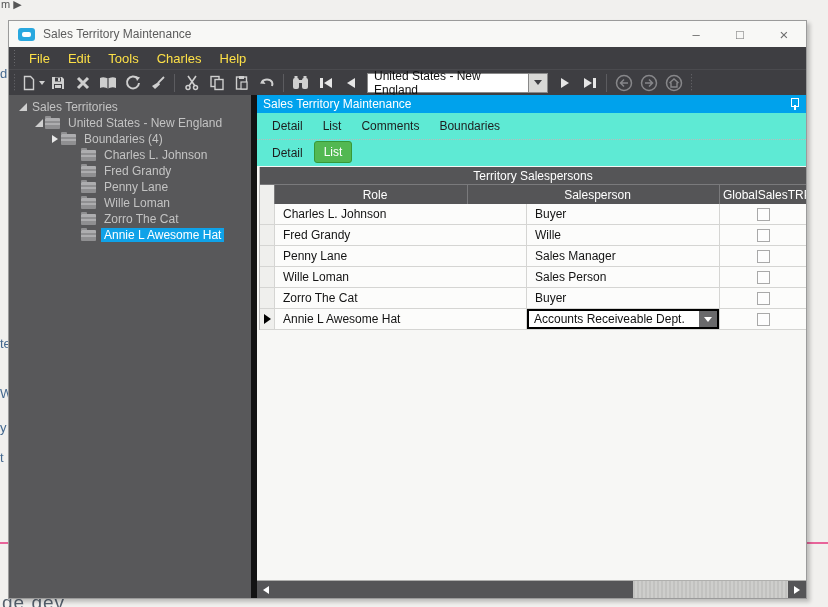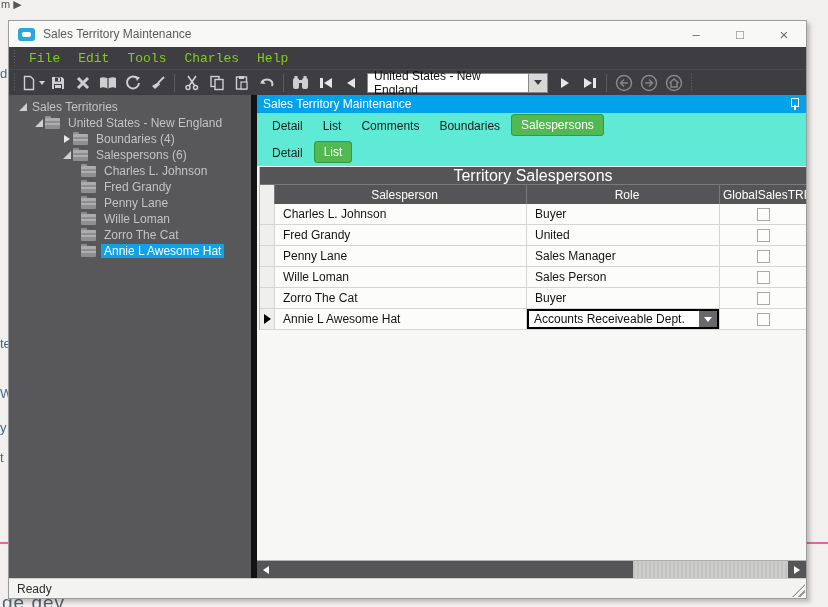--- a/index.html
+++ b/index.html
@@ -25,21 +25,21 @@
   .titlebar { height:26px; background:#F8F8F6; display:flex; align-items:center; padding-left:9px; flex:0 0 auto; }
   .app-icon { width:17px; height:13px; background:#29A8DF; border-radius:3px; position:relative; margin-right:8px; }
   .app-icon::before { content:""; position:absolute; left:4px; top:4px; width:9px; height:5px; background:#FFF; border-radius:2px; }
   .title-text { font-size:12px; color:#5B5B5B; }
   .win-controls { margin-left:auto; display:flex; height:100%; }
   .win-btn { width:44px; display:flex; align-items:center; justify-content:center; color:#6E6E6E; font-size:13px; }
 
   
   .menubar { height:22px; background:#3E3E42; display:flex; align-items:center; flex:0 0 auto; }
   .grip { width:5px; height:70%; margin:0 3px; background-image:repeating-linear-gradient(to bottom,#6A6A6E 0 1px,transparent 1px 3px); background-size:1px 100%; background-repeat:repeat-y; background-position:center; }
-  .menu-item { color:#84cc16; font-size:13px; padding:2px 9px;font-family:Liberation Mono, monospace; }
+  .menu-item { color:#fde047; font-size:13px; padding:2px 9px; }
 
   
   .toolbar { height:26px; background:#3E3E42; border-top:1px solid #4A4A4E; display:flex; align-items:center; flex:0 0 auto; }
   .tb-btn { width:25px; height:22px; display:flex; align-items:center; justify-content:center; flex:0 0 auto; }
   .tb-btn svg { display:block; }
   .tb-sep { width:1px; height:18px; background:#5C5C60; margin:0 4px; flex:0 0 auto; }
   .tb-caret { width:0; height:0; border-left:3px solid transparent; border-right:3px solid transparent; border-top:4px solid #CFCFCF; margin-left:2px; }
   .record-combo { display:flex; margin:0 4px; flex:0 0 auto; }
   .record-combo .value { width:162px; height:20px; background:#FFF; color:#111; font-size:12px;
                          display:flex; align-items:center; padding-left:6px; border:1px solid #888; }
@@ -57,39 +57,39 @@
                   padding:0 6px; flex:0 0 auto; }
   .pin { margin-left:auto; width:11px; height:12px; position:relative; }
   .pin::before { content:""; position:absolute; left:2px; top:0; width:6px; height:7px; border:1.5px solid #FFF; }
   .pin::after { content:""; position:absolute; left:5px; top:7px; width:1.5px; height:5px; background:#FFF; }
 
   
   .tree { flex:1 1 auto; padding-top:4px; overflow:hidden; }
   .tree-row { height:16px; display:flex; align-items:center; color:#C3C3C3; font-size:12px; white-space:nowrap; }
   .tree-row .lbl { padding:0 3px; }
   .tree-row.selected .lbl { background:#0FA2E8; color:#FFF; }
-  .d0 { padding-left:8px; } .d1 { padding-left:24px; } .d2 { padding-left:52px; } .d3 { padding-left:72px; }
+  .d0 { padding-left:8px; } .d1 { padding-left:24px; } .d2 { padding-left:40px; } .d3 { padding-left:72px; }
   .exp { width:12px; height:10px; display:flex; align-items:center; justify-content:center; flex:0 0 auto; }
   .exp-open i { width:8px; height:8px; background:#CFCFCF; clip-path:polygon(100% 0,100% 100%,0 100%); }
   .exp-closed i { width:0; height:0; border-top:4px solid transparent; border-bottom:4px solid transparent; border-left:6px solid #E8E8E8; }
   .folder { width:15px; height:11px; background:linear-gradient(#ADADAF 0 3px,#8F8F91 3px 5px,#ADADAF 5px 7px,#8F8F91 7px); border-radius:1px;
             position:relative; margin-right:5px; flex:0 0 auto; }
   .folder::before { content:""; position:absolute; left:0; top:-2px; width:6px; height:2px; background:#8F8F91; border-radius:1px 1px 0 0; }
 
   
   .tabstrip { background:#5eead4; display:flex; align-items:flex-end; padding:3px 0 3px 6px; flex:0 0 auto; }
   .tabstrip.row1 { height:27px; border-bottom:1px dotted #BBB; }
   .tabstrip.row2 { height:26px; }
   .tab { font-size:12px; color:#1E1E1E; padding:3px 9px; margin-right:2px; }
   .tab.active { background:#52B852; border:1px solid #379937; border-radius:3px; color:#FFF; }
 
   
   .rp-content { flex:1 1 auto; background:#F7F7F5; overflow:hidden; position:relative; min-height:0; }
   .grid { margin:1px 0 0 2px; border-left:1px solid #B9B9B9; }
-  .grid-title { height:18px; background:#555557; color:#FFF; font-size:16px; display:flex; align-items:center;
+  .grid-title { height:18px; background:#555557; color:#FFF; font-size:12px; display:flex; align-items:center;
                 justify-content:center; border-bottom:1px solid #7A7A7C; }
   .grid-head { display:flex; height:19px; background:#555557; color:#FFF; font-size:12px; }
   .gh-cell { display:flex; align-items:center; justify-content:center; border-right:1px solid #7A7A7C; overflow:hidden; white-space:nowrap; }
   .grid-row { display:flex; height:21px; background:#FCFCFB; border-bottom:1px solid #D5D5D3; font-size:12px; color:#141414; }
   .gc { display:flex; align-items:center; border-right:1px solid #D5D5D3; overflow:hidden; white-space:nowrap; }
   .col-sel { width:15px; flex:0 0 auto; background:#EFEFED; justify-content:center; }
   .col-name { width:252px; flex:0 0 auto; padding-left:8px; }
   .col-role { width:193px; flex:0 0 auto; padding-left:8px; }
   .col-global { flex:1 1 auto; justify-content:center; border-right:none; }
   .gh-cell.col-global { justify-content:flex-start; padding-left:3px; }
@@ -304,27 +304,20 @@
             <span class="folder"></span>
             <span class="lbl">United States - New England</span>
           </div>
           <div class="tree-row d2">
             <span class="exp exp-closed">
                 <i></i>
               </span>
             <span class="folder"></span>
             <span class="lbl">Boundaries (4)</span>
           </div>
-          <div class="tree-row d2">
-            <span class="exp exp-open">
-                <i></i>
-              </span>
-            <span class="folder"></span>
-            <span class="lbl">Salespersons (6)</span>
-          </div>
           <div class="tree-row d3">
             <span class="folder"></span>
             <span class="lbl">Charles L. Johnson</span>
           </div>
           <div class="tree-row d3">
             <span class="folder"></span>
             <span class="lbl">Fred Grandy</span>
           </div>
           <div class="tree-row d3">
             <span class="folder"></span>
@@ -351,50 +344,49 @@
         <div class="panel-header">
           <span>Sales Territory Maintenance</span>
           <span class="pin"></span>
         </div>
 
         <div class="tabstrip row1">
           <span class="tab">Detail</span>
           <span class="tab">List</span>
           <span class="tab">Comments</span>
           <span class="tab">Boundaries</span>
-          <span class="tab active">Salespersons</span>
         </div>
 
         <div class="tabstrip row2">
           <span class="tab">Detail</span>
           <span class="tab active">List</span>
         </div>
 
         <div class="rp-content">
           <div class="grid">
             <div class="grid-title">Territory Salespersons</div>
             <div class="grid-head">
               <span class="gh-cell col-sel"></span>
+              <span class="gh-cell col-role">Role</span>
               <span class="gh-cell col-name">Salesperson</span>
-              <span class="gh-cell col-role">Role</span>
               <span class="gh-cell col-global">GlobalSalesTRP</span>
             </div>
 
             <div class="grid-row">
               <span class="gc col-sel"></span>
               <span class="gc col-name">Charles L. Johnson</span>
               <span class="gc col-role">Buyer</span>
               <span class="gc col-global">
                   <span class="checkbox"></span>
                 </span>
             </div>
             <div class="grid-row">
               <span class="gc col-sel"></span>
               <span class="gc col-name">Fred Grandy</span>
-              <span class="gc col-role">United</span>
+              <span class="gc col-role">Wille</span>
               <span class="gc col-global">
                   <span class="checkbox"></span>
                 </span>
             </div>
             <div class="grid-row">
               <span class="gc col-sel"></span>
               <span class="gc col-name">Penny Lane</span>
               <span class="gc col-role">Sales Manager</span>
               <span class="gc col-global">
                   <span class="checkbox"></span>
@@ -442,19 +434,15 @@
             </span>
           <span class="hs-thumb"></span>
           <span class="hs-track"></span>
           <span class="hs-btn">
               <i class="arr-r"></i>
             </span>
         </div>
       </div>
     </div>
 
-    <div class="statusbar">
-      <span>Ready</span>
-      <span class="resize-grip"></span>
-    </div>
 
   </div>
 </div>
 
 </body></html>

